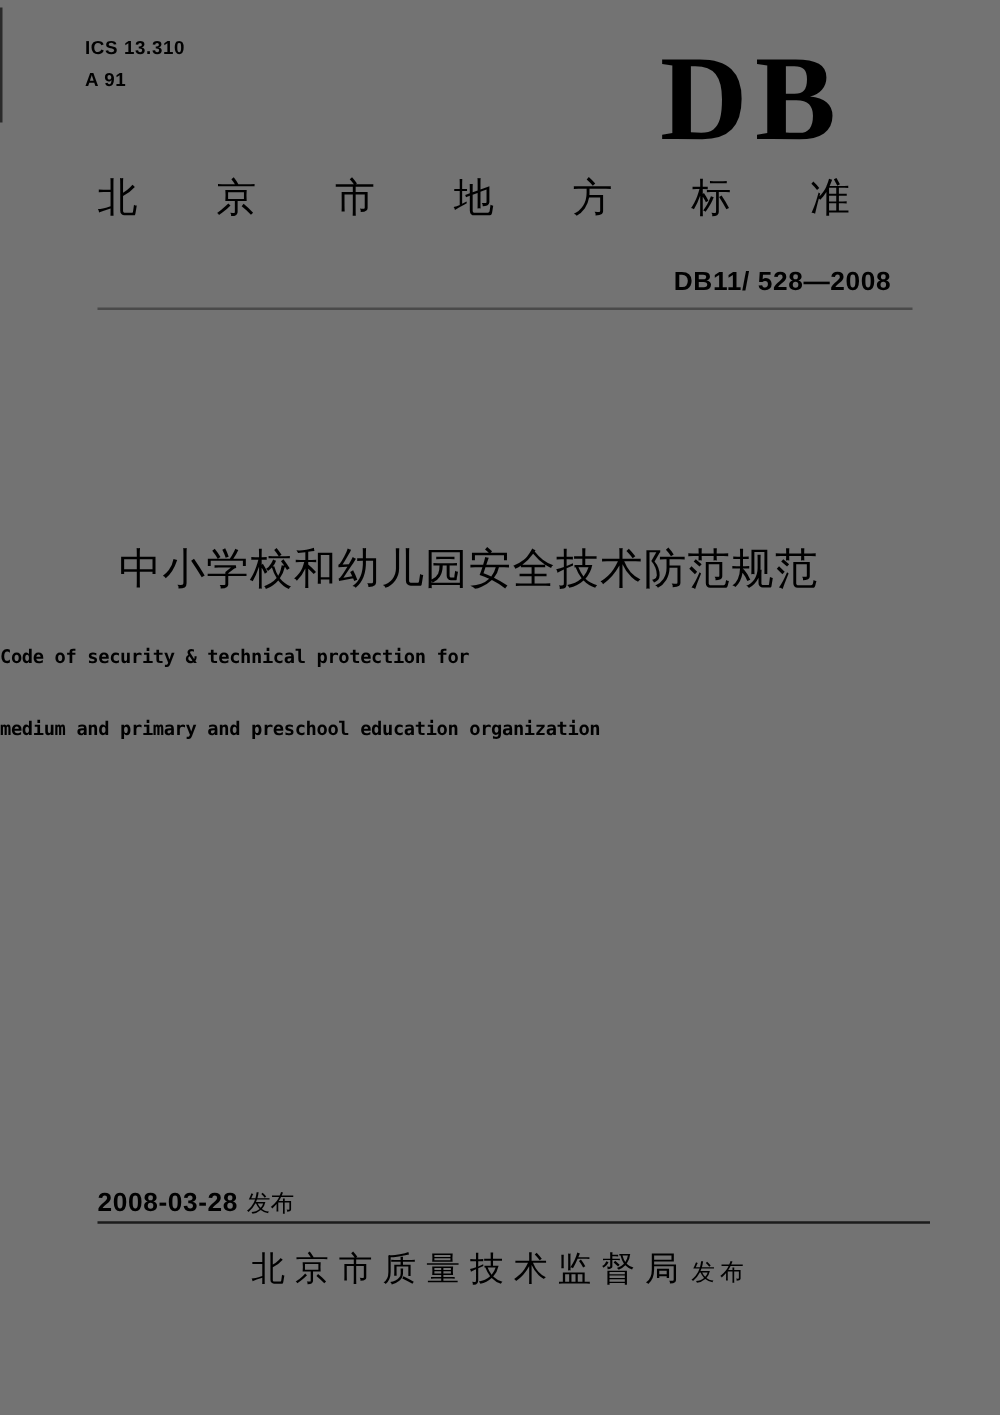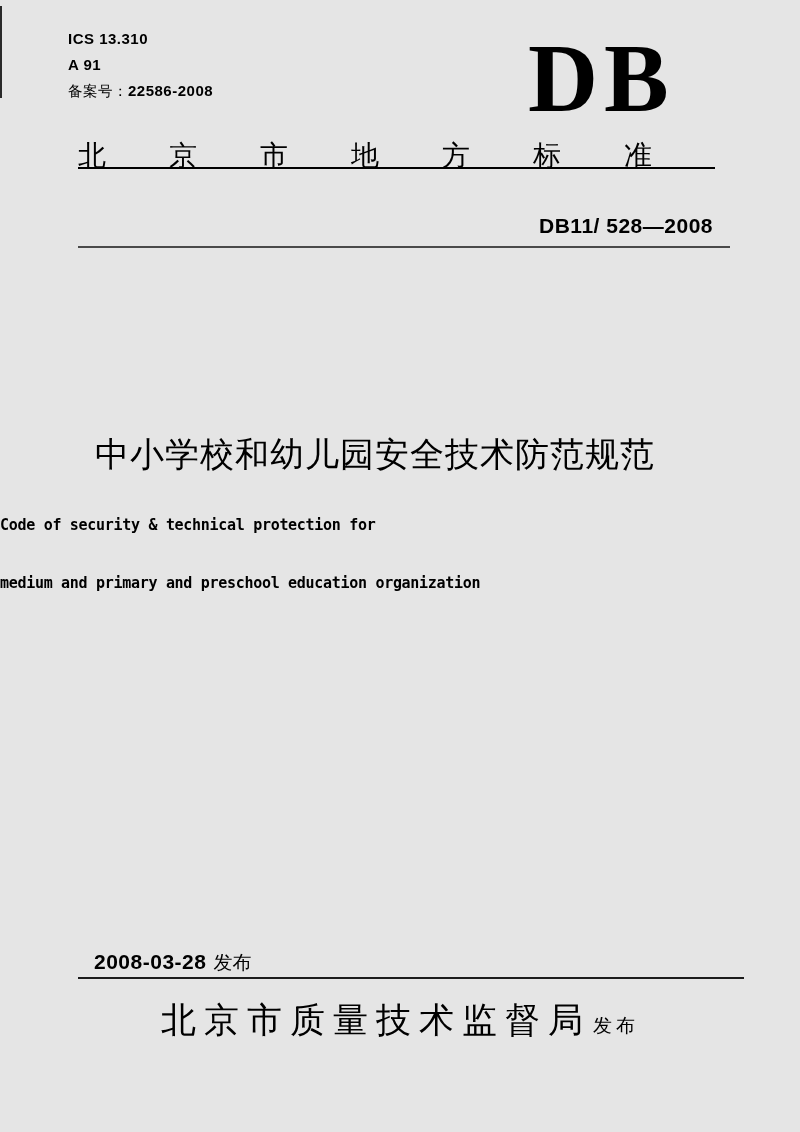--- a/index.html
+++ b/index.html
@@ -1,20 +1,20 @@
 <!DOCTYPE html>
 <html><head>
 <meta charset="utf-8">
 <style>
   html, body { margin: 0; padding: 0; background: #ffffff; }
   .page {
     position: relative;
     width: 800px;
     height: 1132px;
-    background: #e5e5e5;
+    background: #737373;
     color: #000000;
     font-family: "Liberation Sans", sans-serif;
     overflow: hidden;
   }
 
   
   .edge-artifact {
     position: absolute;
     left: 0; top: 6px;
     width: 2px; height: 92px;
@@ -45,26 +45,25 @@
     font-weight: bold;
     font-size: 97px;
     letter-spacing: 6px;
     line-height: 1;
   }
 
   
   .standard-type {
     position: absolute;
     left: 78px; top: 140px;
-    font-size: 28px;
+    font-size: 32px;
     font-weight: 500;
     letter-spacing: 63px;
     white-space: nowrap;
     line-height: 1.15;
-    text-decoration: underline;
   }
 
   
   .standard-number {
     position: absolute;
     right: 87px; top: 214px;
     font-size: 21px;
     font-weight: bold;
     letter-spacing: 0.5px;
     white-space: nowrap;
@@ -97,21 +96,21 @@
     font-size: 15px;
     letter-spacing: -0.3px;
     white-space: nowrap;
   }
   .title-en.l1 { top: 516px; }
   .title-en.l2 { top: 574px; }
 
   
   .dates-row {
     position: absolute;
-    left: 78px; right: 56px; top: 950px;
+    left: 62px; right: 56px; top: 950px;
     display: flex;
     justify-content: space-between;
     align-items: baseline;
   }
   .date-group { white-space: nowrap; }
   .date-group.left { padding-left: 16px; }
   .date-num {
     font-size: 21px;
     font-weight: bold;
     letter-spacing: 0.5px;
@@ -124,42 +123,41 @@
 
   
   .publisher-row {
     position: absolute;
     left: 0; top: 997px;
     width: 800px;
     text-align: center;
     white-space: nowrap;
   }
   .publisher-name {
-    font-size: 35px;
+    font-size: 27px;
     font-weight: 500;
     letter-spacing: 8px;
   }
   .publisher-suffix {
     font-size: 19px;
     font-weight: 500;
     letter-spacing: 4px;
     margin-left: 2px;
   }
 </style>
 </head>
 <body>
 
 <div class="page">
 
   <div class="edge-artifact"></div>
 
   <div class="ics-block">
     <div>ICS 13.310</div>
     <div>A 91</div>
-    <div><span class="record-label">备案号：</span><span class="record-value">22586-2008</span></div>
   </div>
 
   <div class="db-logo">DB</div>
 
   <div class="standard-type">北京市地方标准</div>
 
   <div class="standard-number">DB11/ 528—2008</div>
 
   <div class="rule rule-top"></div>
 

